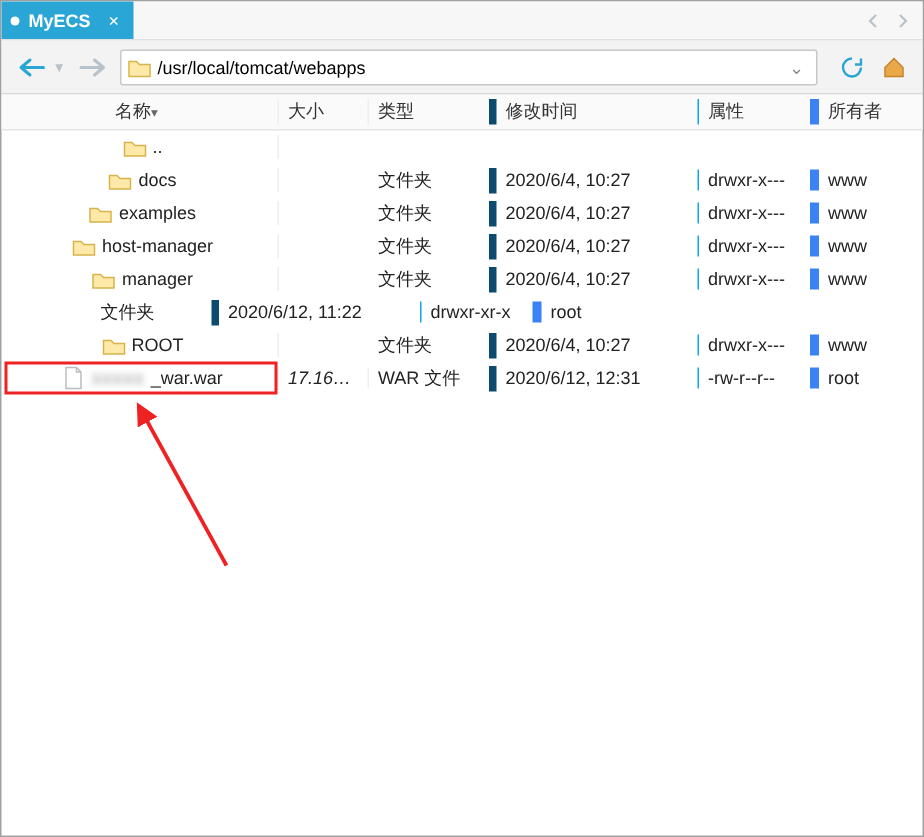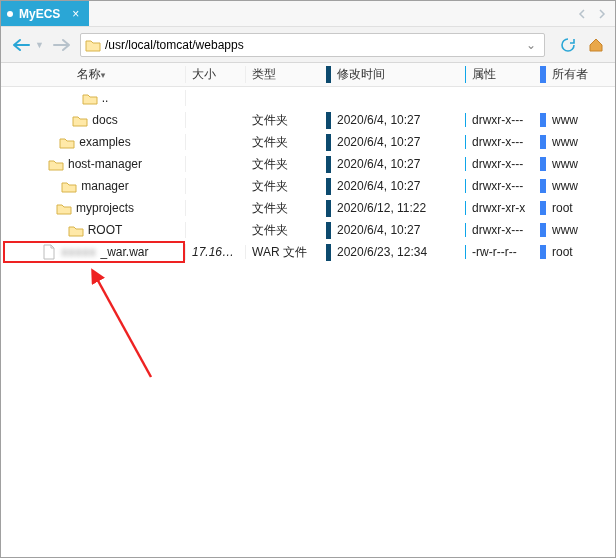--- a/index.html
+++ b/index.html
@@ -192,30 +192,20 @@
             <span>manager</span>
           </span>
         </div>
         <div class="col col-size"></div>
         <div class="col col-type">文件夹</div>
         <div class="col col-date">2020/6/4, 10:27</div>
         <div class="col col-perm">drwxr-x---</div>
         <div class="col col-owner">www</div>
       </div>
       <div class="row">
-        <div class="col col-name">
-          <span class="fname">
-            <span class="icon-folder">
-              <svg width="16" height="14">
-                <path d="M1 4 h5 l2 2 h7 v7 h-14 z" fill="#ffe9a8" stroke="#d8b34a"></path>
-              </svg>
-            </span>
-            <span>myprojects</span>
-          </span>
-        </div>
         <div class="col col-size"></div>
         <div class="col col-type">文件夹</div>
         <div class="col col-date">2020/6/12, 11:22</div>
         <div class="col col-perm">drwxr-xr-x</div>
         <div class="col col-owner">root</div>
       </div>
       <div class="row">
         <div class="col col-name">
           <span class="fname">
             <span class="icon-folder">
@@ -240,21 +230,21 @@
                 <path d="M2 1 h7 l3 3 v11 h-10 z" fill="#fff" stroke="#bcbcbc"></path>
                 <path d="M9 1 v3 h3" fill="none" stroke="#bcbcbc"></path>
               </svg>
             </span>
             <span class="blur">xxxxx</span>
             <span>_war.war</span>
           </span>
         </div>
         <div class="col col-size">17.16MB</div>
         <div class="col col-type">WAR 文件</div>
-        <div class="col col-date">2020/6/23, 12:34</div>
+        <div class="col col-date">2020/6/12, 12:31</div>
         <div class="col col-perm">-rw-r--r--</div>
         <div class="col col-owner">root</div>
       </div>
       <div class="highlight-box" style="left: 2px; top: 154px; width: 182px; height: 22px;"></div>
       <svg class="arrow-svg" width="300" height="320" style="left: 0px; top: 0px;">
         <defs>
           <marker id="ah" markerWidth="10" markerHeight="10" refX="2" refY="3" orient="auto">
             <path d="M0,0 L6,3 L0,6 Z" fill="#e22"></path>
           </marker>
         </defs>

